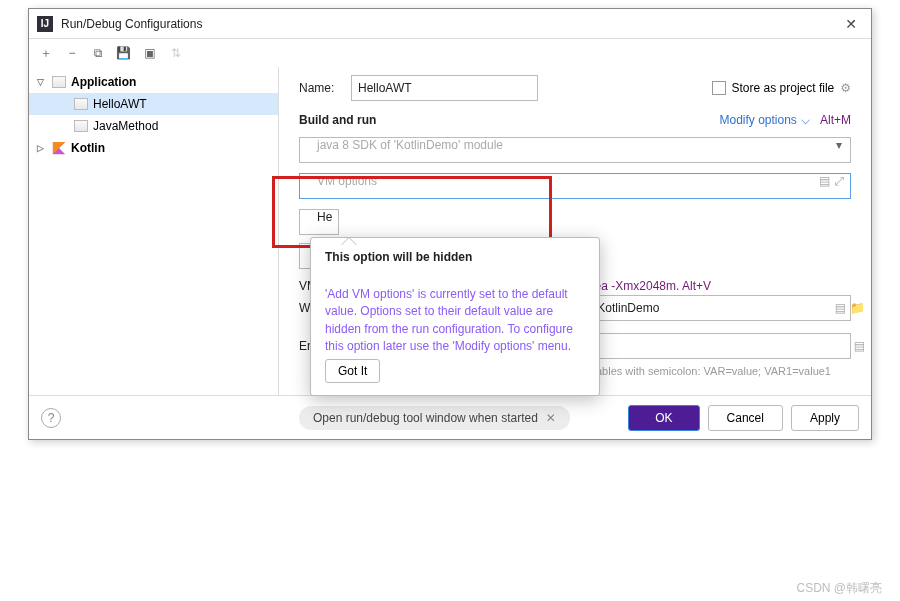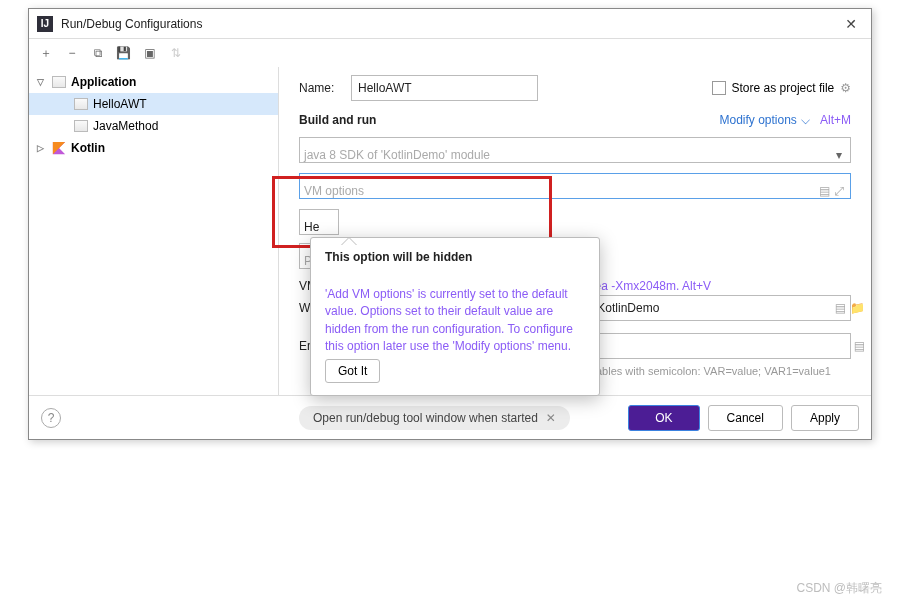--- a/index.html
+++ b/index.html
@@ -24,22 +24,22 @@
 .sidebar-footer{position:absolute;bottom:52px;left:12px}
 .link{color:#2e73d0;cursor:pointer}
 .main{flex:1;padding:8px 20px 8px 20px;position:relative}
 .row{display:flex;align-items:center;margin-bottom:12px}
 .lbl{width:52px;color:#222}
 .fld{flex:1;height:26px;border:1px solid #bbb;padding:0 6px;display:flex;align-items:center;color:#222;background:#fff}
 .chk{width:14px;height:14px;border:1px solid #999;margin-right:6px}
 .gear{color:#999;margin-left:6px}
 .section-hdr{display:flex;align-items:center;margin:12px 0 10px}
 .section-title{font-weight:bold;color:#222;flex:1}
-.hint{color:#8b5cf6;margin-left:6px}
-.fld-wide{width:100%;height:26px;border:1px solid #bbb;padding:0 4px;display:flex;align-items:flex-end;color:#aaa;margin-bottom:10px;position:relative;font-family:Consolas,monospace}
+.hint{color:#701a75;margin-left:6px}
+.fld-wide{width:100%;height:26px;border:1px solid #bbb;padding:0 17px;display:flex;align-items:flex-start;color:#aaa;margin-bottom:10px;position:relative;font-family:Consolas,monospace}
 .dd-arrow{position:absolute;right:8px;color:#666}
 .vm-field{border:1px solid #5aa0e8;background:#fff}
 .red-box{position:absolute;left:272px;top:176px;width:280px;height:72px;border:3px solid #d02020;z-index:5;pointer-events:none}
 .innerico{position:absolute;right:6px;display:flex;gap:4px;color:#aaa}
 .lbl2{width:26px;color:#222}
 .helptext{color:#999;font-size:11px;margin-top:-6px;margin-left:0}
 .chip{display:inline-flex;align-items:flex-start;background:#ececec;border-radius:14px;padding:5px 14px;color:#444;margin-top:29px}
 .chip .x{margin-left:8px;color:#888}
 .popup{position:absolute;left:310px;top:237px;width:290px;background:#fff;border:1px solid #bbb;border-radius:3px;box-shadow:0 4px 18px rgba(0,0,0,0.25);padding:12px 14px;z-index:10}
 .popup::before{content:"";position:absolute;top:-8px;left:30px;border:8px solid transparent;border-bottom-color:#fff}

